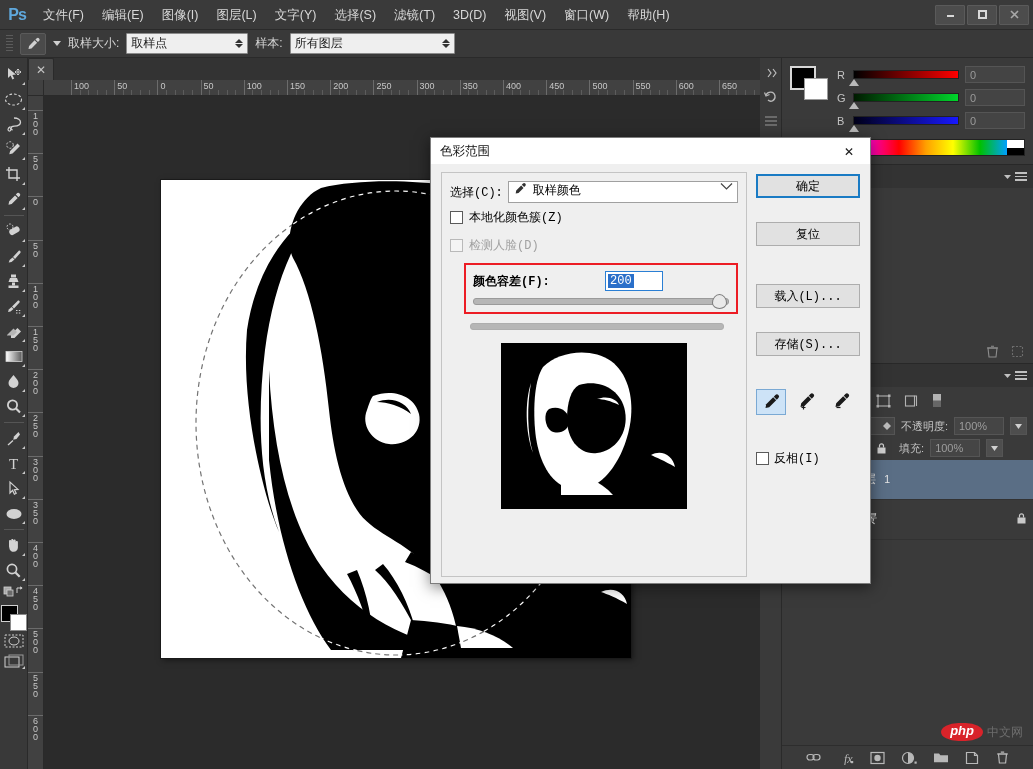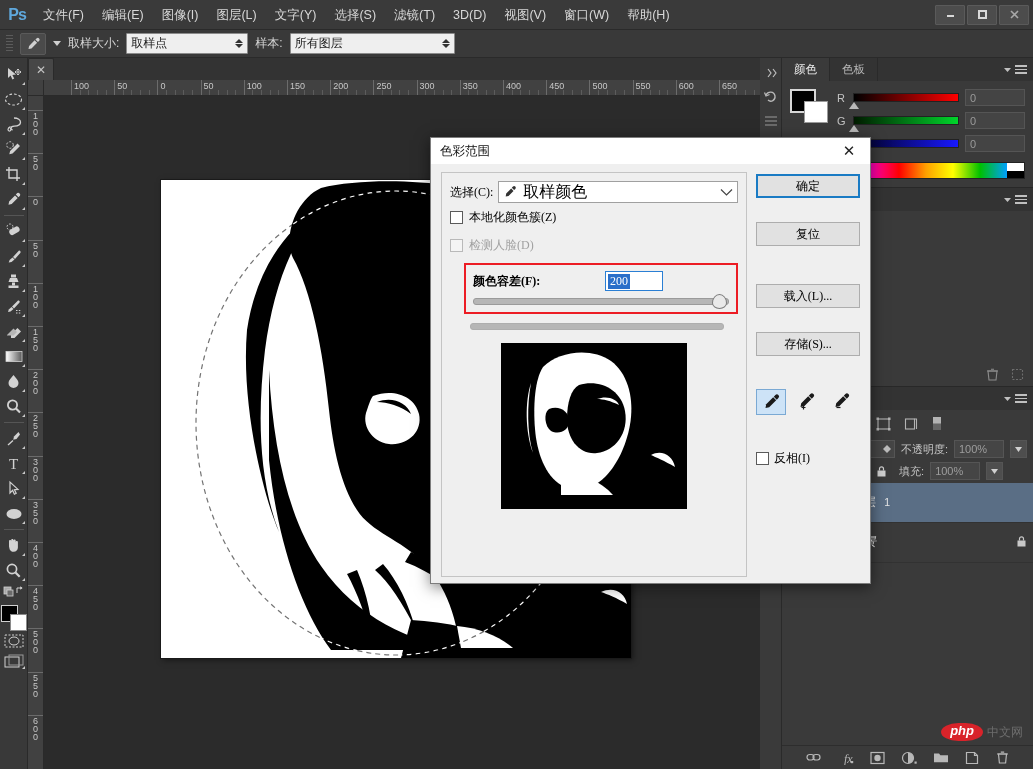--- a/index.html
+++ b/index.html
@@ -214,39 +214,39 @@
     border-radius:50%/60%; padding:1px 9px 2px 9px; line-height:1.15;
   }
   .wm-cn{ color:#6d6d6d; font-size:12px; }
 
   
   .overlay{ position:absolute; inset:0; }
   .dialog{
     position:absolute; left:430px; top:137px; width:441px; height:447px;
     background:#efefef; border:1px solid #7d7d7d; box-shadow:0 3px 14px rgba(0,0,0,.5);
     display:flex; flex-direction:column; color:#000;
-    font-family:Liberation Serif, serif;
+    font-family:Liberation Mono, monospace;
   }
   .dlg-title{
     height:26px; background:#fff; display:flex; align-items:center; padding:0 0 0 9px; flex:0 0 26px;
   }
   .dlg-title-txt{ font-size:12.5px; color:#111; }
   .dlg-close{
     margin-left:auto; width:42px; height:26px; display:flex; align-items:center; justify-content:center;
     font-size:15px; color:#222; cursor:default;
   }
   .dlg-body{ flex:1; display:flex; padding:8px 10px 6px 10px; gap:9px; }
   .dlg-left{ flex:1; display:flex; flex-direction:column; min-width:0; }
   .group{ border:1px solid #c4c4c4; padding:8px 8px 6px 8px; flex:1; display:flex; flex-direction:column;}
   .row{ display:flex; align-items:center; gap:5px; }
   .lbl{ font-size:12px; color:#000; white-space:nowrap; }
   .lbl.dim{ color:#a0a0a0; }
   .dd{
-    flex:1; height:22px; background:#fff; border:1px solid #a0a0a0; display:flex; align-items:center;
-    gap:6px; padding:0 4px; font-size:16px; min-width:0;
+    flex:1; height:22px; background:#fff; border:1px solid #a0a0a0; display:flex; 
+    gap:6px; padding:0 4px; font-size:12px; min-width:0;
   }
   .dd .chev{ margin-left:auto; }
   .cbx{ width:13px;height:13px; border:1px solid #5a5a5a; background:#fff; flex:0 0 13px;}
   .cbx.dim{ border-color:#b9b9b9; background:#f4f4f4;}
   .redbox{
     border:2px solid #ec1c24; padding:6px 7px 7px 7px; margin:9px 0 0 14px;
     display:flex; flex-direction:column; gap:7px;
   }
   .fuzz-row{ display:flex; align-items:center; gap:8px; }
   .fuzz-input{
@@ -718,34 +718,20 @@
           <svg width="14" height="12" viewBox="0 0 14 12">
               <circle cx="7" cy="6" r="4.5" fill="none" stroke="#9a9a9a" stroke-width="1.1"></circle>
               <path d="M7 1.5a4.5 4.5 0 0 1 0 9z" fill="#9a9a9a"></path>
             </svg>
         </div>
       </div>
 
       <div class="panel-col">
 
         <div class="panel">
-          <div class="panel-tabs">
-            <div class="ptab active">颜色</div>
-            <div class="ptab">色板</div>
-            <div class="panel-menu">
-              <svg width="9" height="8" viewBox="0 0 9 8">
-                  <path d="M1 2 L4.5 6 L8 2" fill="#c0c0c0"></path>
-                </svg>
-              <span class="hamb">
-                  <i></i>
-                  <i></i>
-                  <i></i>
-                </span>
-            </div>
-          </div>
           <div class="color-body">
             <div class="color-sw">
               <div class="csw-fg"></div>
               <div class="csw-bg"></div>
             </div>
             <div class="sliders">
               <div class="slider-row">
                 <span class="sl-label">R</span>
                 <span class="sl-track" style="background:linear-gradient(to right,#000,#ff0000)">
                   <span class="sl-thumb" style="left:-5px"></span>

